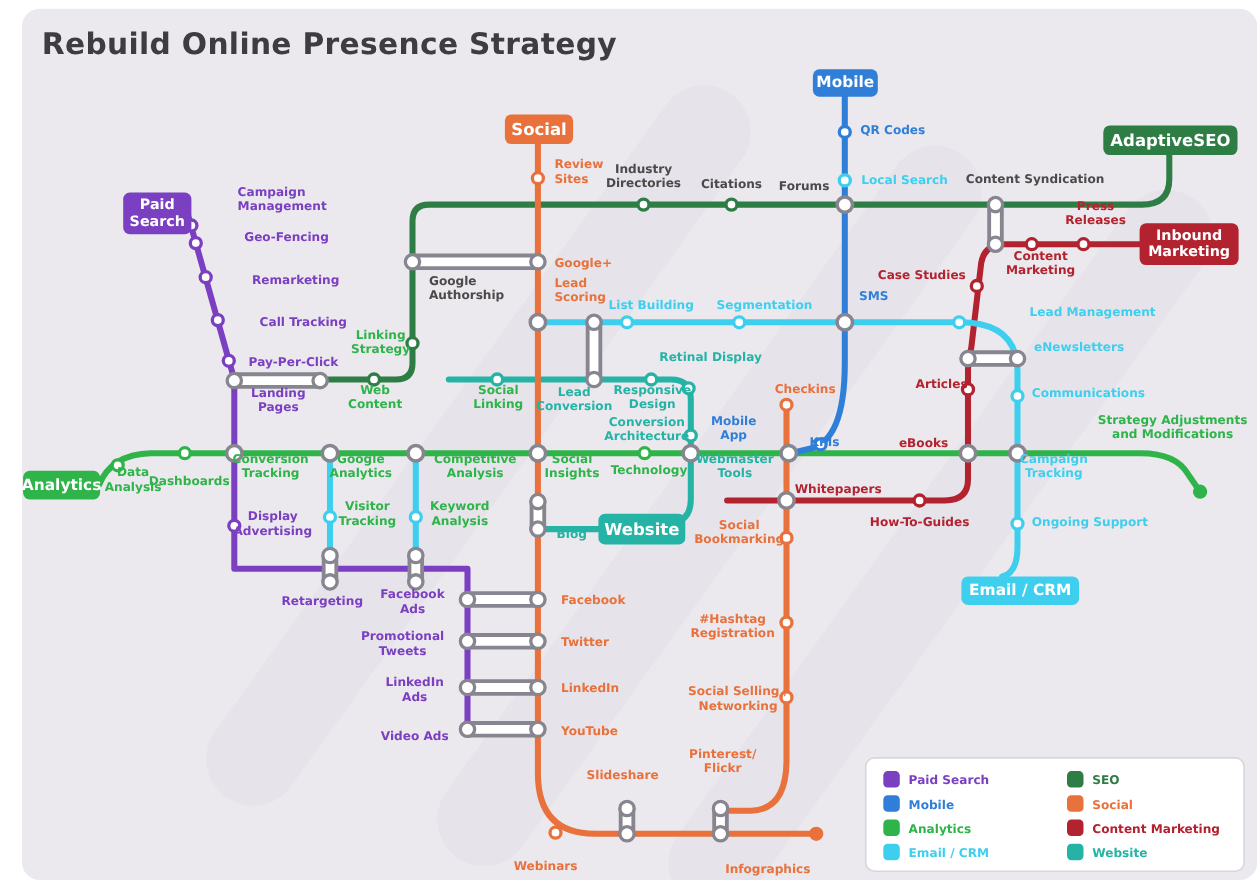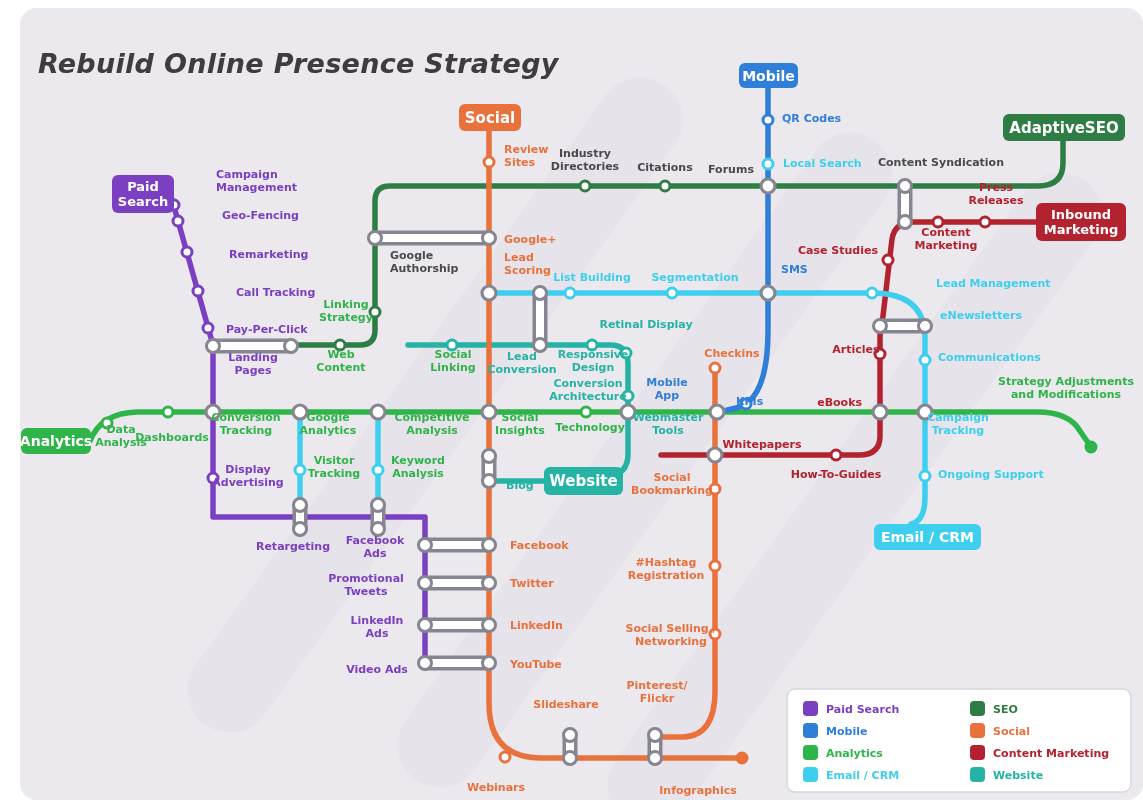--- a/index.html
+++ b/index.html
@@ -1,18 +1,18 @@
 <!DOCTYPE html>
 <html><head>
 <meta charset="utf-8">
 <style>
   html,body{margin:0;padding:0;background:#fff;font-family:"DejaVu Sans","Liberation Sans",sans-serif;}
   .stage{position:relative;width:1143px;height:800px;overflow:hidden;background:#fff;}
-  .page-title{position:absolute;left:38px;top:48px;margin:0;font-size:27px;font-weight:700;
-              color:#3e3c40;letter-spacing:.3px;z-index:2;font-style:italic;}
+  .page-title{position:absolute;left:38px;top:25px;margin:0;font-size:27px;font-weight:700;
+              color:#3e3c40;letter-spacing:.3px;z-index:2;}
   svg.map{position:absolute;left:0;top:0;width:1143px;height:800px;}
   text{font-family:"DejaVu Sans","Liberation Sans",sans-serif;}
 </style>
 </head>
 <body>
 
 <div class="stage">
   <h1 class="page-title">Rebuild Online Presence Strategy</h1>
   <svg class="map" id="map" viewBox="0 0 1143 800">
       <rect x="20" y="8" width="1123" height="792" rx="16" fill="#ebe9ee"></rect>

